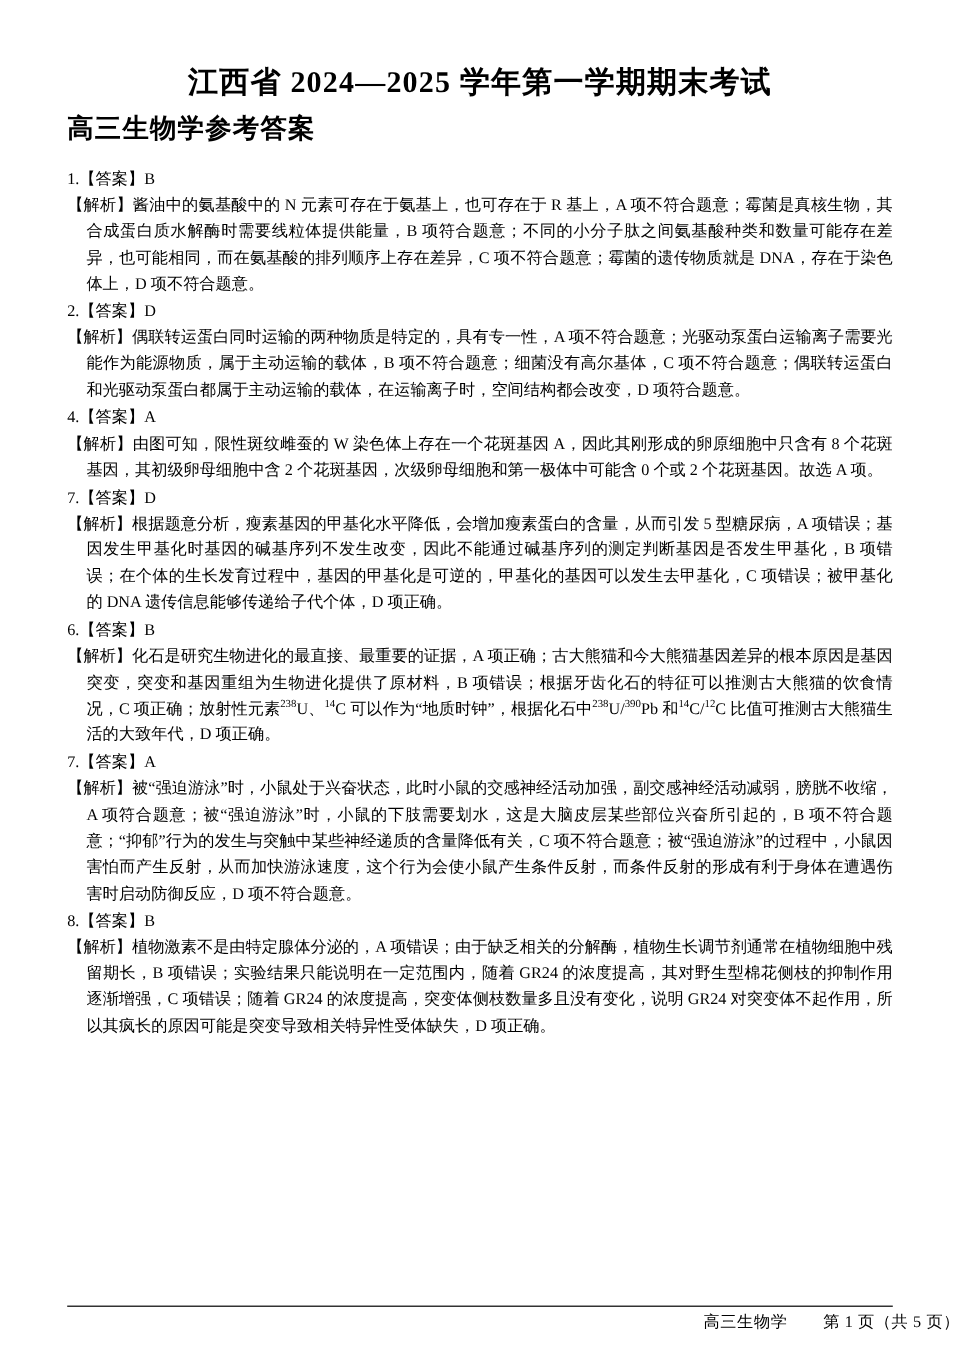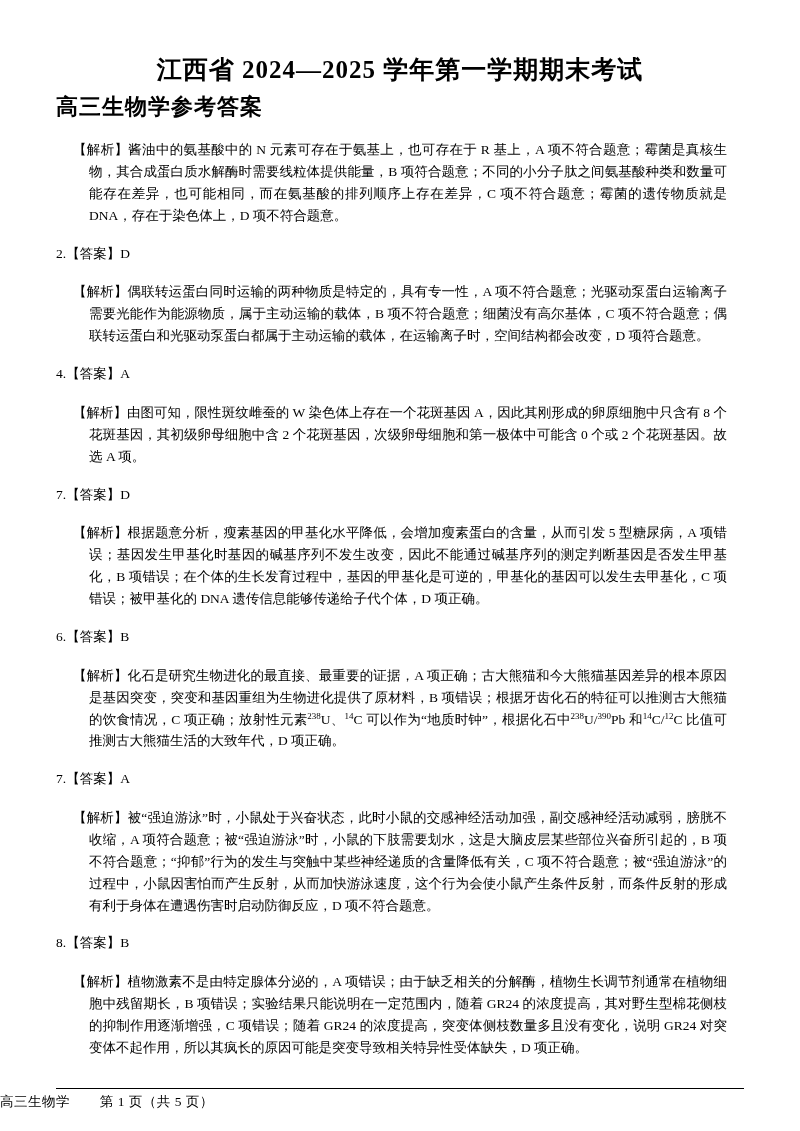--- a/index.html
+++ b/index.html
@@ -43,41 +43,41 @@
   }
   .ans-line {
     font-size: 13.5px;
     line-height: 1.55;
     margin: 0;
     text-indent: 0;
   }
   .exp-line {
     font-size: 13.5px;
     line-height: 1.62;
-    margin: 17px;
+    margin: 0;
     text-align: justify;
     text-justify: inter-ideograph;
     padding-left: 16px;
     text-indent: -16px;
     font-family: Liberation Serif, serif;
   }
   .exp-line i, .ital {
     font-style: italic;
   }
   sup {
     font-size: 9px;
     vertical-align: super;
     line-height: 0;
   }
   .footer {
     position: absolute;
     left: 0;
     right: 0;
     bottom: 20px;
-    text-align: left;
+    text-align: right;
   }
   .footer-rule {
     border-top: 1px solid #000;
     width: 688px;
     margin: 0 auto 4px auto;
   }
   .footer-text {
     font-size: 13.5px;
     letter-spacing: 0.5px;
   }
@@ -88,20 +88,21 @@
 </style>
 </head>
 <body>
 
 <div class="page">
 
   <div class="doc-title">江西省 2024—2025 学年第一学期期末考试</div>
   <div class="doc-subtitle">高三生物学参考答案</div>
 
   <div class="qblock">
+    <div class="ans-line">1.【答案】B</div>
     <div class="exp-line">【解析】酱油中的氨基酸中的 N 元素可存在于氨基上，也可存在于 R 基上，A 项不符合题意；霉菌是真核生物，其合成蛋白质水解酶时需要线粒体提供能量，B 项符合题意；不同的小分子肽之间氨基酸种类和数量可能存在差异，也可能相同，而在氨基酸的排列顺序上存在差异，C 项不符合题意；霉菌的遗传物质就是 DNA，存在于染色体上，D 项不符合题意。</div>
   </div>
 
   <div class="qblock">
     <div class="ans-line">2.【答案】D</div>
     <div class="exp-line">【解析】偶联转运蛋白同时运输的两种物质是特定的，具有专一性，A 项不符合题意；光驱动泵蛋白运输离子需要光能作为能源物质，属于主动运输的载体，B 项不符合题意；细菌没有高尔基体，C 项不符合题意；偶联转运蛋白和光驱动泵蛋白都属于主动运输的载体，在运输离子时，空间结构都会改变，D 项符合题意。</div>
   </div>
 
 
   <div class="qblock">

